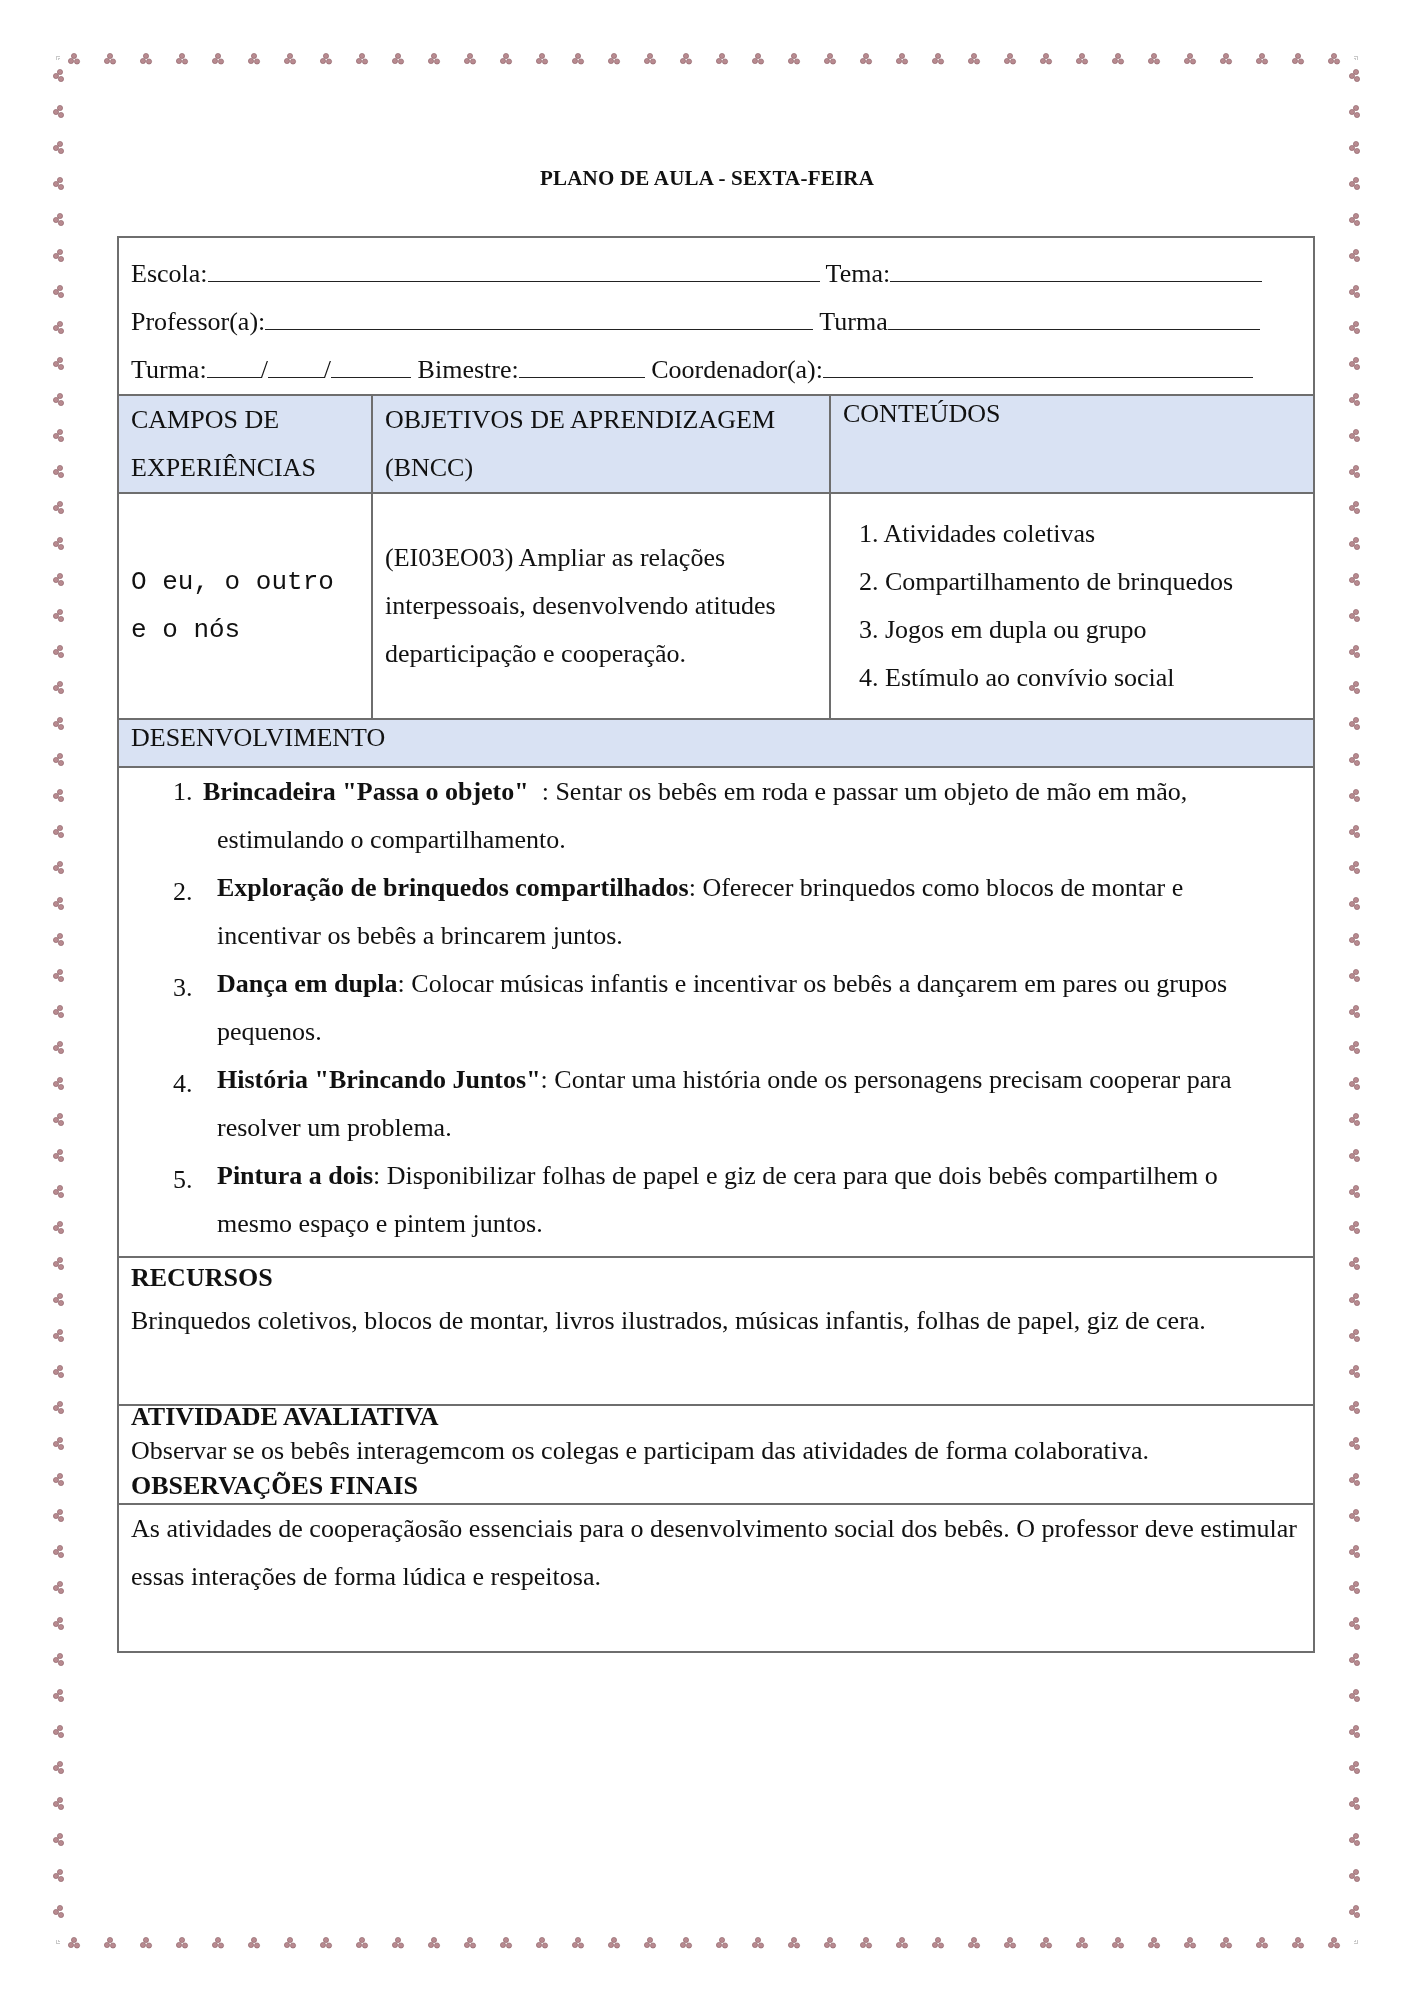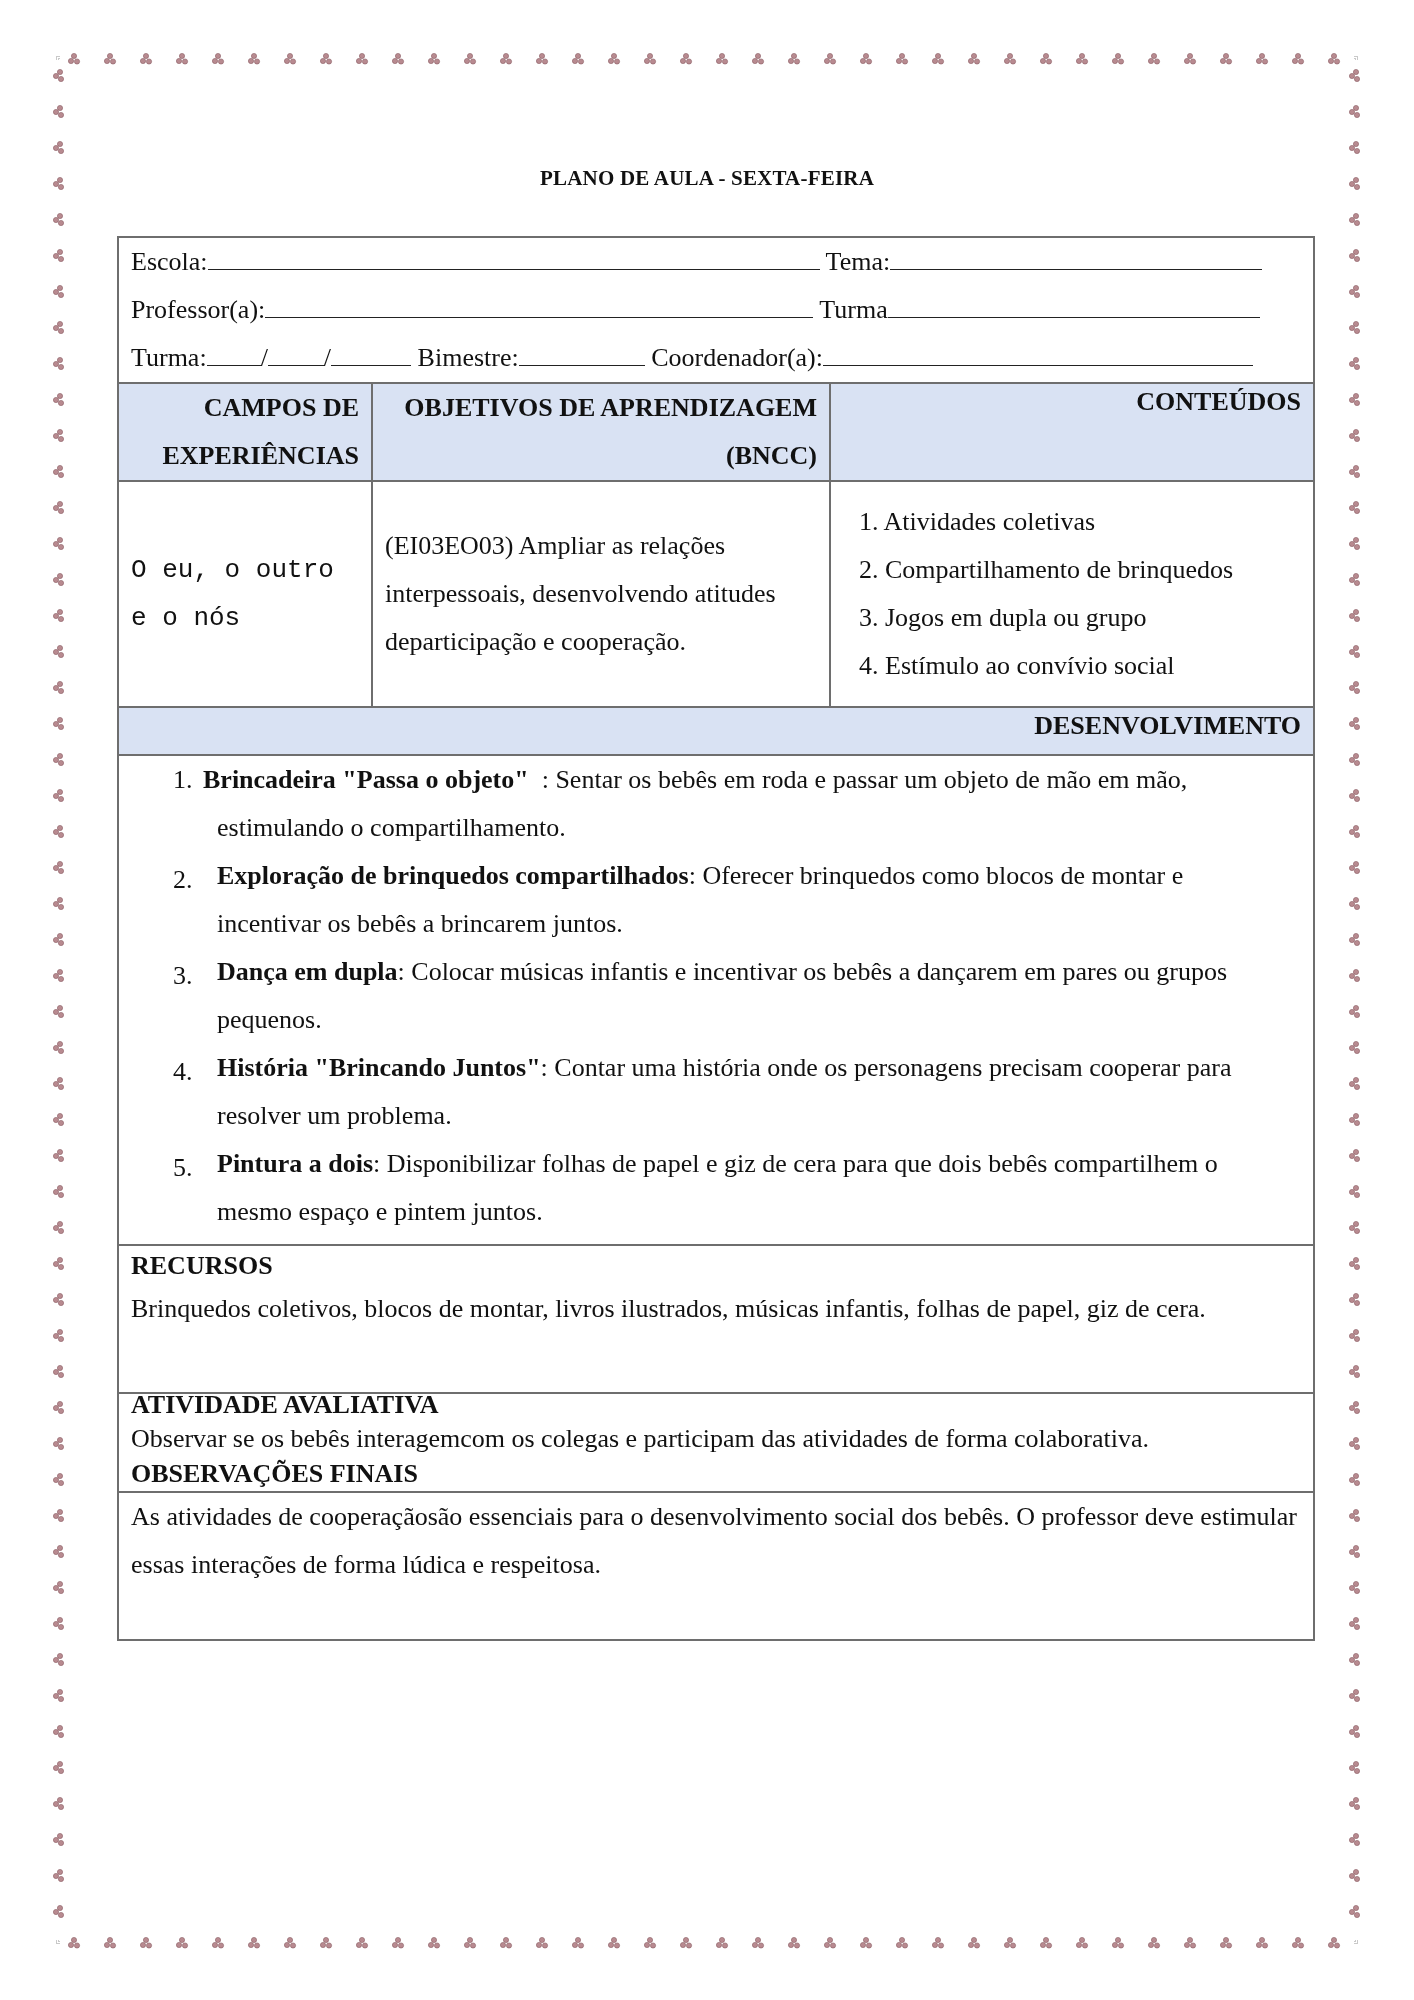--- a/index.html
+++ b/index.html
@@ -25,21 +25,21 @@
     }
 
     .doc-table {
       position: absolute; left: 117px; top: 236px; width: 1196px;
       border-collapse: collapse; table-layout: fixed;
       font-size: 26px; line-height: 48px;
     }
     .doc-table td {
       border: 2px solid #6e6e6e; vertical-align: top; padding: 0 12px;
     }
-    .hdr { background: #d9e2f3; font-weight: bold; text-align: right; }
+    .hdr { background: #d9e2f3; font-weight: normal; }
     .fill-line { display: inline-block; border-bottom: 1.5px solid #222; height: 30px; vertical-align: baseline; }
     .info-row { white-space: nowrap; }
 
     .center-cell { vertical-align: middle !important; }
     .contents-list { margin: 16px; padding: 0; list-style: none; }
 
     .dev-list { margin: 0; padding: 0 0 8px 0; list-style: none; }
     .dev-item { position: relative; padding-left: 86px; padding-right: 8px; }
     .dev-num { position: absolute; left: 42px; top: 4px; }
     .dev-item:first-child .dev-num { top: 0; left: 42px; }
@@ -84,21 +84,21 @@
 <div class="title">PLANO DE AULA - SEXTA-FEIRA</div>
 
 <table class="doc-table">
   <colgroup>
     <col style="width:254px">
     <col style="width:458px">
     <col style="width:484px">
   </colgroup>
   <tbody>
       <tr>
-    <td colspan="3" style="padding-top:0; padding-bottom:0;">
+    <td colspan="3" style="padding-top:12px; padding-bottom:0;">
       <div class="info-row">
         <span>Escola:</span><span class="fill-line" style="width:612px"></span>
         <span>Tema:</span><span class="fill-line" style="width:372px"></span>
       </div>
       <div class="info-row">
         <span>Professor(a):</span><span class="fill-line" style="width:548px"></span>
         <span>Turma</span><span class="fill-line" style="width:372px"></span>
       </div>
       <div class="info-row">
         <span>Turma:</span><span class="fill-line" style="width:54px"></span><span>/</span><span class="fill-line" style="width:56px"></span><span>/</span><span class="fill-line" style="width:80px"></span>

